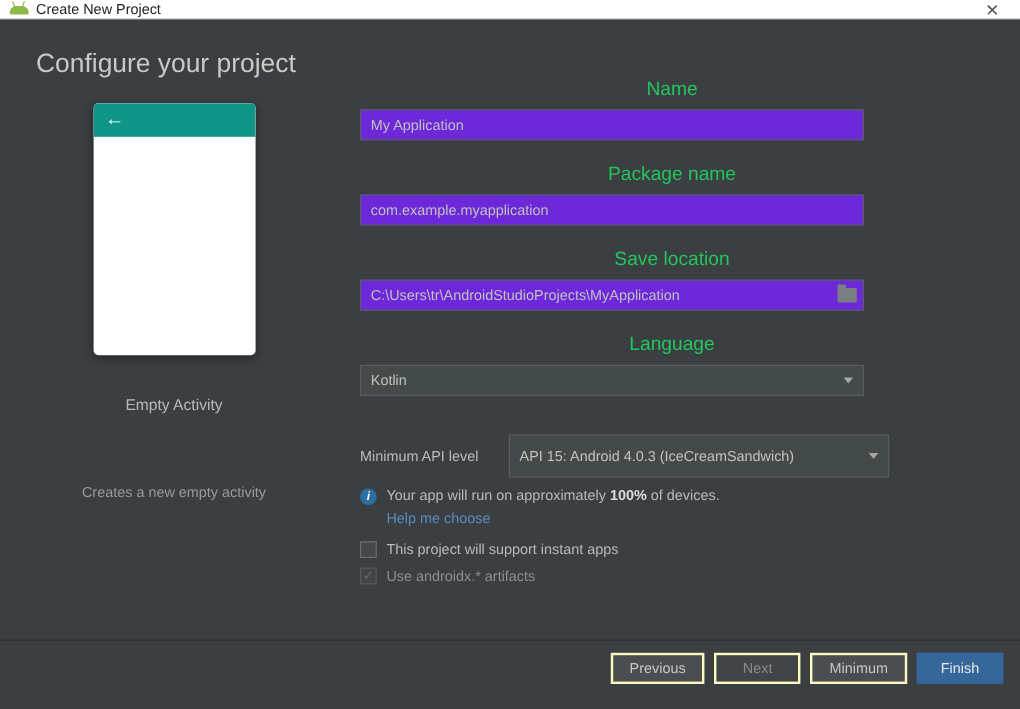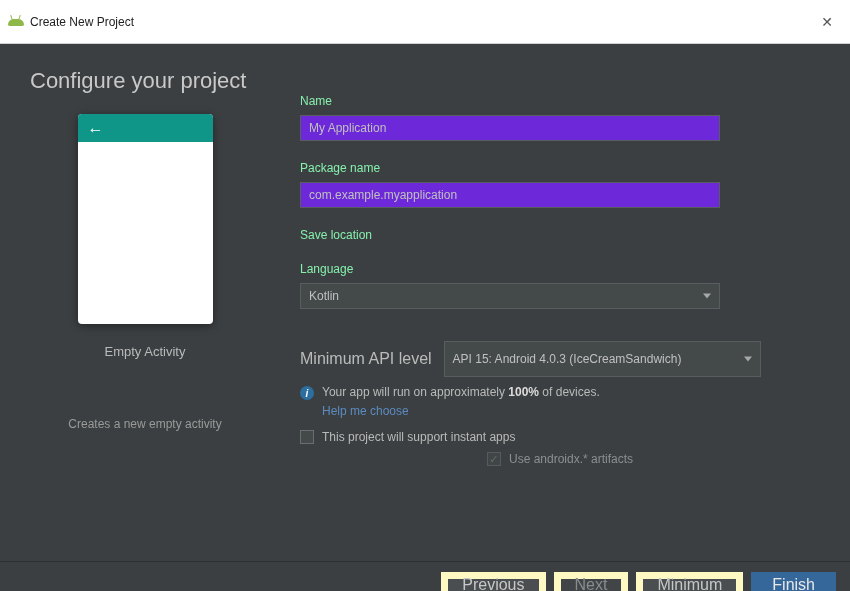--- a/index.html
+++ b/index.html
@@ -1,21 +1,21 @@
 <!DOCTYPE html>
 <html><head>
 <meta charset="utf-8">
 <style>
   * { box-sizing: border-box; margin: 0; padding: 0; }
   html, body { width: 850px; height: 591px; overflow: hidden; font-family: "Segoe UI", Arial, sans-serif; }
   body { background: #3b3f41; color: #bababa; font-size: 12px; }
 
   
   .titlebar {
-    height: 44px; background: #ffffff; display: flex; align-items: center;
+    height: 16px; background: #ffffff; display: flex; align-items: center;
     padding: 0 8px; border-bottom: 1px solid #d0d0d0; color: #333;
   }
   .titlebar .app-icon { width: 16px; height: 16px; margin-right: 6px; position: relative; }
   .titlebar .app-icon .head { position:absolute; top:5px; left:0; width:16px; height:7px; background:#8fb84a; border-radius:8px 8px 2px 2px; }
   .titlebar .app-icon .ant1 { position:absolute; top:1px; left:3px; width:1px; height:5px; background:#8fb84a; transform:rotate(-20deg);}
   .titlebar .app-icon .ant2 { position:absolute; top:1px; left:11px; width:1px; height:5px; background:#8fb84a; transform:rotate(20deg);}
   .titlebar .title { flex: 0 0 auto; font-size: 12px; color:#222; }
   .titlebar .spacer { flex: 1; }
   .titlebar .close { width: 30px; text-align: center; font-size: 14px; color:#555; cursor: default; font-family: Arial; }
 
@@ -24,66 +24,66 @@
   .heading { font-size: 22px; font-weight: 400; color: #c9c9c9; }
 
   .cols { display: flex; gap: 40px; }
   .left { width: 230px; display: flex; flex-direction: column; align-items: center; padding-top: 20px;}
   .right { flex: 1; padding-top: 0; }
 
   
   .phone { width: 135px; height: 210px; background: #fff; border-radius: 4px; box-shadow: 0 2px 8px rgba(0,0,0,0.4); overflow: hidden; }
   .phone-bar { height: 28px; background: #0f9688; display:flex; align-items:center; padding:0 10px;}
   .phone-back { color:#fff; font-size:16px; font-weight:bold; }
-  .activity-title { margin-top: 20px; text-align:center; font-size:13px; color:#bababa; }
+  .activity-title { margin-top: 34px; text-align:center; font-size:13px; color:#bababa; }
   .activity-desc { margin-top: 58px; text-align:center; font-size:12px; color:#9a9a9a; }
 
   
   .field { margin-bottom: 20px; }
-  .field-label { font-size: 12px; color: #86efac; margin-bottom: 7px; display:block; }
+  .field-label { font-size: 16px; color: #22c55e; margin-bottom: 7px; display:block;text-align:center; }
   .text-input {
     width: 420px; height: 26px; background: #6d28d9; border: 1px solid #595d5f;
     color: #c0c0c0; padding: 0 8px; font-size: 12px; outline: none;
   }
   .input-wrap { position: relative; width: 420px; }
   .input-folder {
     position:absolute; right:6px; top:50%; transform:translateY(-50%);
     width:16px; height:12px; background:#7c7f81; border-radius:1px;
   }
   .input-folder::before { content:""; position:absolute; top:-3px; left:0; width:7px; height:3px; background:#7c7f81; border-radius:1px 1px 0 0;}
 
   .select {
     width: 420px; height: 26px; background: #44494a; border: 1px solid #595d5f;
     color: #c0c0c0; padding: 0 8px; font-size: 12px; display:flex; align-items:center; position:relative;
   }
   .select .caret { position:absolute; right:8px; top:50%; transform:translateY(-50%); width:0; height:0;
     border-left:4px solid transparent; border-right:4px solid transparent; border-top:5px solid #a6a8a8; }
 
   
   .api-row { display:flex; align-items:center; gap:12px; margin-top: 32px; margin-bottom:8px;}
-  .api-label { font-size:16px; color:#bbbbbb; min-width:112px; }
+  .api-label { font-size:12px; color:#bbbbbb; min-width:112px; }
   .api-select { width: 317px; height:36px; }
 
   .info-row { display:flex; align-items:flex-start; gap:8px; margin:4px 0 2px 0;}
   .info-icon { width:14px; height:14px; border-radius:50%; background:#2c6ea0; color:#fff; font-size:10px; font-weight:bold; display:flex; align-items:center; justify-content:center; font-style: italic; flex-shrink:0; margin-top:1px;}
   .info-text { font-size:12px; color:#bababa; }
   .info-text b { color:#dcdcdc; font-weight:bold; }
   .help-link { color:#5b8bc0; font-size:12px; margin-left:22px; margin-top:2px; display:inline-block; cursor:pointer; }
 
   .check-row { display:flex; align-items:center; gap:8px; margin-top:12px; }
   .checkbox { width:14px; height:14px; border:1px solid #6b6e70; background:#44494a; display:inline-flex; align-items:center; justify-content:center; }
   .checkbox.checked { background:#44494a; }
   .checkbox.checked::after { content:"✓"; color:#888a8c; font-size:11px; line-height:1; }
   .checkbox.disabled { opacity:0.6; }
   .check-label { font-size:12px; color:#bababa; }
   .check-label.disabled { color:#8c8f91; }
 
   
   .footer { height:46px; background:#3b3f41; border-top:1px solid #2e2f30; display:flex; align-items:center; justify-content:flex-end; padding:0 14px; gap:8px;}
-  .btn { min-width:72px; height:26px; border:7px solid #fef9c3; background:#4a4e50; color:#c7c7c7; font-size:16px; padding:0 14px; display:inline-flex; align-items:center; justify-content:center; cursor:pointer;}
+  .btn { min-width:72px; height:26px; border:2px solid #fef9c3; background:#4a4e50; color:#c7c7c7; font-size:12px; padding:0 14px; display:inline-flex; align-items:center; justify-content:center; cursor:pointer;}
   .btn.disabled { color:#8a8c8e; background:#414547; cursor:default;text-align:center;}
   .btn.primary { background:#35679b; border-color:#35679b; color:#e8e8e8; }
 </style>
 </head>
 <body>
 
 <div class="titlebar">
   <span class="app-icon">
     <span class="ant1"></span>
       <span class="ant2"></span>
@@ -114,20 +114,24 @@
         <input class="text-input" type="text" value="My Application" style="">
       </div>
 
       <div class="field">
         <label class="field-label">Package name</label>
         <input class="text-input" type="text" value="com.example.myapplication" style="">
       </div>
 
       <div class="field">
         <label class="field-label">Save location</label>
+        <div class="input-wrap">
+          <input class="text-input" type="text" style="padding-right: 28px;" value="C:\Users\tr\AndroidStudioProjects\MyApplication">
+          <span class="input-folder"></span>
+        </div>
       </div>
 
       <div class="field">
         <label class="field-label">Language</label>
         <div class="select">
           <span>Kotlin</span>
           <span class="caret"></span>
         </div>
       </div>
 
@@ -144,21 +148,21 @@
         <span class="info-text">
           <span>Your app will run on approximately </span><b>100%</b><span> of devices.</span>
         </span>
       </div>
       <a class="help-link">Help me choose</a>
 
       <div class="check-row">
         <span class="checkbox"></span>
         <span class="check-label">This project will support instant apps</span>
       </div>
-      <div class="check-row" style="margin-top:8px;justify-content:center;">
+      <div class="check-row" style="margin-top:8px;">
         <span class="checkbox checked disabled"></span>
         <span class="check-label disabled">Use androidx.* artifacts</span>
       </div>
     </div>
   </div>
 </div>
 
 <div class="footer">
   <div class="btn">Previous</div>
   <div class="btn disabled">Next</div>

